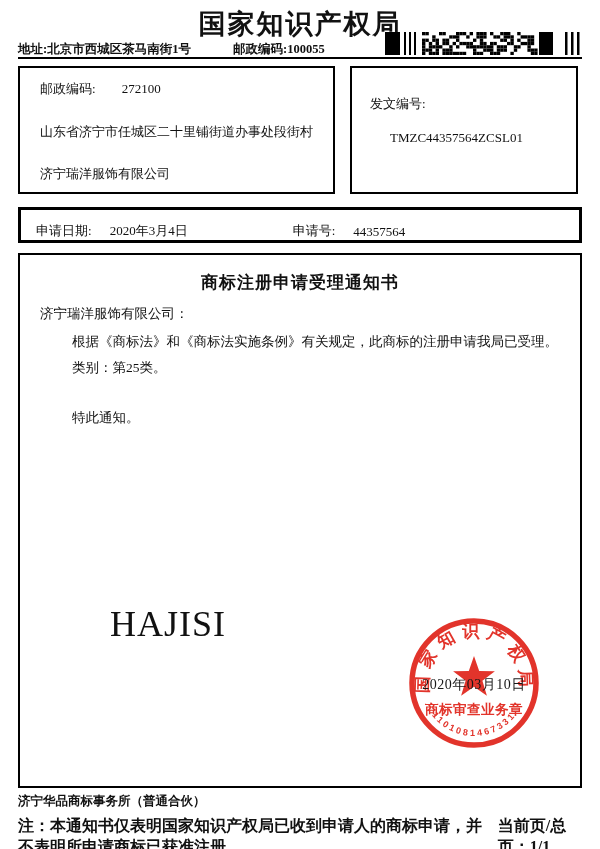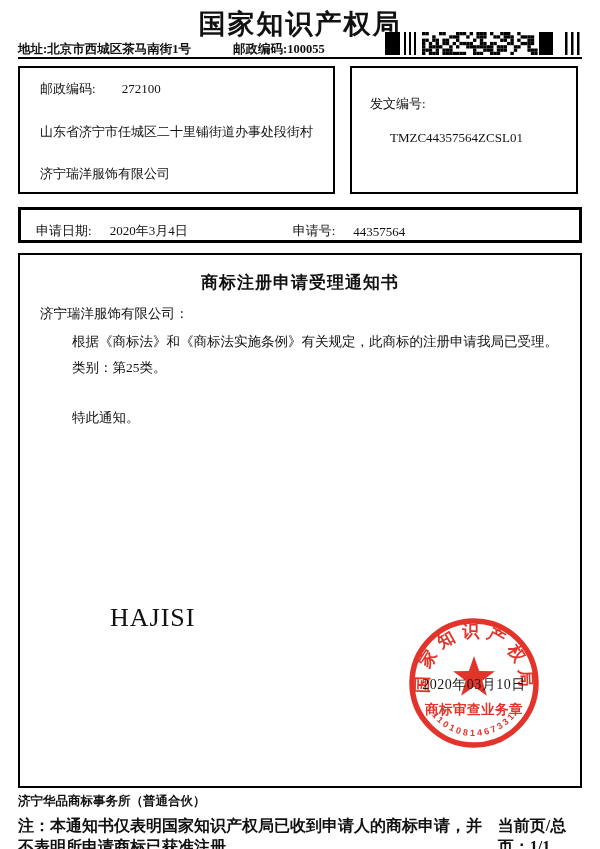--- a/index.html
+++ b/index.html
@@ -39,21 +39,21 @@
   .date-box .dv{margin-left:18px;}
   .date-box .nl{margin-left:105px;}
   .date-box .nv{margin-left:18px;}
 
   .notice-title{top:16px;left:0;width:100%;text-align:center;
     font-size:17px;font-weight:bold;letter-spacing:1px;}
   .notice-recipient{top:50px;left:20px;font-size:13.5px;}
   .notice-body{top:78px;left:52px;width:500px;font-size:13.5px;}
   .notice-category{top:104px;left:52px;font-size:13.5px;}
   .notice-closing{top:130px;left:52px;font-size:13.5px;margin-top:24px;}
-  .trademark{top:348px;left:90px;font-size:26px;letter-spacing:1px;
+  .trademark{top:348px;left:90px;font-size:36px;letter-spacing:1px;
     font-family:"Liberation Serif","DejaVu Serif",serif;}
 
   .seal-wrap{top:358px;left:384px;width:140px;height:140px;}
   .seal-svg{opacity:0.93;}
   .seal-date{top:421px;left:384px;width:140px;text-align:center;
     font-size:14px;color:#181818;letter-spacing:0.5px;}
 
   .agency-line{top:793px;left:18px;font-size:12.5px;font-weight:bold;}
   .note-row{top:816px;left:18px;width:564px;display:flex;
     justify-content:space-between;font-size:16px;font-weight:bold;}

